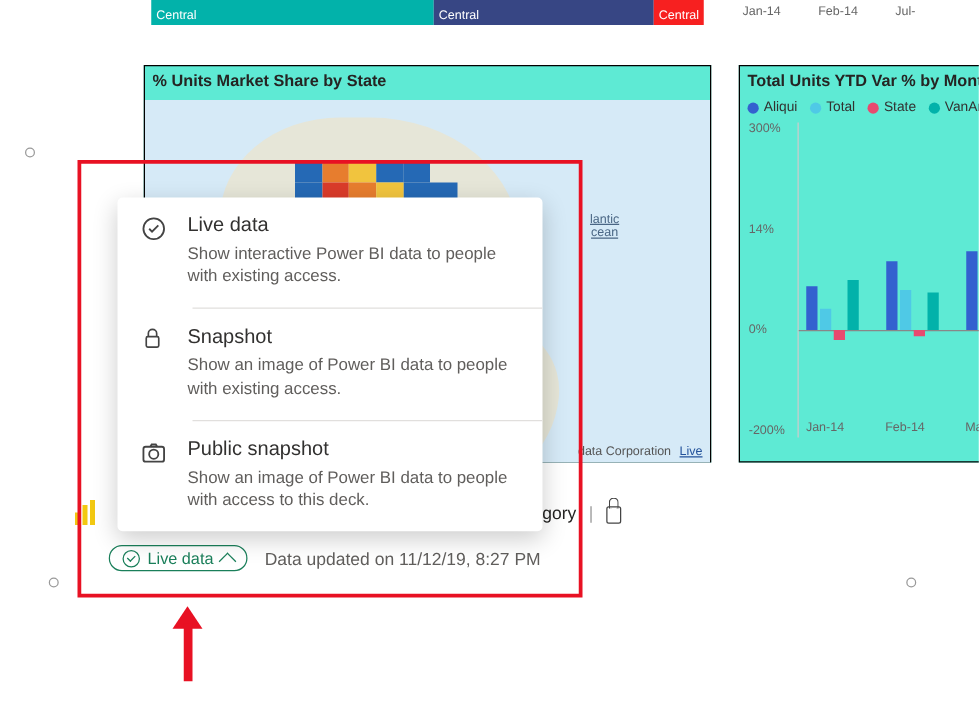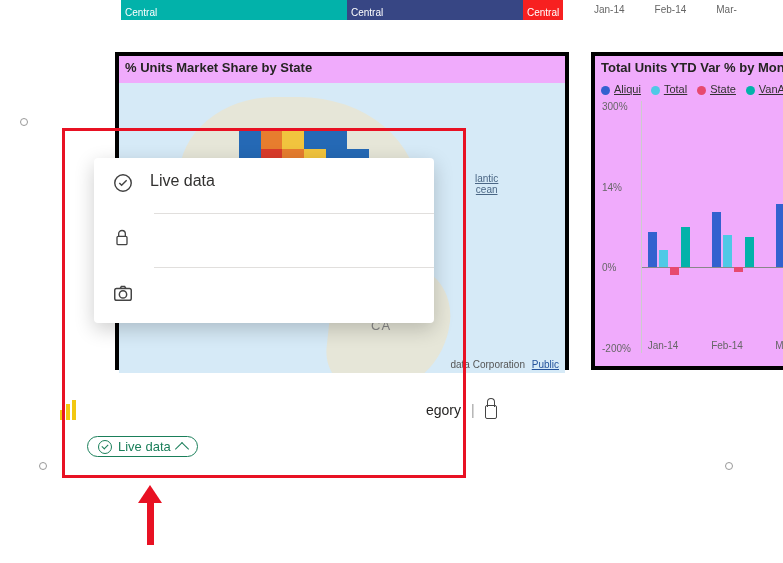--- a/index.html
+++ b/index.html
@@ -16,39 +16,39 @@
   .canvas { position: absolute; left: 24px; top: -6px; width: 730px; height: 480px; background:#fff; }
   .handle { position:absolute; width:8px; height:8px; border:1px solid #999; background:#fff; border-radius:50%; }
   .handle.left { left:20px; top:118px; }
   .handle.botright { left:725px; top:462px; }
   .handle.botmid { left:39px; top:462px;}
   .legend-bars { position:absolute; left:97px; top:0; width:442px; height:26px; }
   .bar { position:absolute; top:0; height:26px; color:#fff; font-size:10px; display:flex; align-items:flex-end; padding:0 0 2px 4px; }
   .bar.c1 { left:0; width:226px; background:#02b2aa; }
   .bar.c2 { left:226px; width:176px; background:#374684; }
   .bar.c3 { left:402px; width:40px; background:#f72020; }
-  .panel { position:absolute; border:4px solid #000000; background:#f0abfc; }
+  .panel { position:absolute; border:1px solid #000000; background:#5eead4; }
   .panel.map { left:91px; top:58px; width:454px; height:318px; }
   .panel.chart { left:567px; top:58px; width:216px; height:318px; overflow:hidden;}
   .panel-title { font-size:13px; font-weight:600; color:#252423; padding:4px 6px 8px 6px; }
   .mapbg { position:relative; width:100%; height:290px; background:linear-gradient(#d6eaf7,#d6eaf7); overflow:hidden; }
   .continent { position:absolute; background:#e6e6d8; border-radius:30% 50% 60% 40%; }
   .na { left:60px; top:14px; width:240px; height:200px; border-radius:40% 50% 20% 55%; }
   .sa { left:210px; top:180px; width:120px; height:130px; border-radius:50% 40% 60% 30%; transform:rotate(6deg);}
   .us-block { position:absolute; left:120px; top:48px; width:130px; height:70px; display:grid; grid-template-columns:repeat(6,1fr); grid-template-rows:repeat(4,1fr); gap:0; }
   .us-block div { width:100%; height:100%; }
   .c-r{background:#da3b2a;} .c-o{background:#e77d2e;} .c-y{background:#f1c43e;} .c-b{background:#2569b5;} .c-g{background:#e6e6d8;}
   .maplabel { position:absolute; font-size:10px; color:#4a6684; text-align:center; }
   .maplabel.atl { left:356px; top:90px;text-decoration:underline; }
   .maplabel.sth { left:252px; top:220px; letter-spacing:1px; }
   .mapfooter { position:absolute; right:6px; bottom:3px; font-size:10px; color:#555; }
   .mapfooter a { color:#23529b; text-decoration:underline; margin-left:4px; }
   
   .legend { display:flex; gap:10px; padding:0 6px 6px 6px; font-size:11px; }
-  .legend span { display:flex; align-items:flex-end; gap:4px;text-decoration:underline; }
+  .legend span { display:flex; align-items:center; gap:4px; }
   .dot { width:9px; height:9px; border-radius:50%; display:inline-block; }
   .dot.a{background:#3361cf;} .dot.b{background:#4fc9e6;} .dot.c{background:#e74a6f;} .dot.d{background:#02b2aa;}
   .plot { position:relative; height:252px; border-left:1px solid #ccc; margin:0 4px 0 46px; }
   .ylab { position:absolute; left:-40px; font-size:10px; color:#666; transform:translateY(-50%); }
   .zero { position:absolute; left:0; right:0; border-top:1px solid #888; }
   .bargroup { position:absolute; bottom:0; width:40px; display:flex; align-items:flex-end; gap:2px; height:100%; }
   .vbar { width:9px; position:absolute; }
   .xlab2 { position:absolute; bottom:2px; font-size:10px; color:#666; width:50px; text-align:center;}
   
   .footer { position:absolute; left:36px; top:406px; display:flex; align-items:center; gap:10px; font-size:14px; color:#252423; }
@@ -88,21 +88,21 @@
 
   <div class="legend-bars">
     <div class="bar c1">Central</div>
     <div class="bar c2">Central</div>
     <div class="bar c3">Central</div>
   </div>
 
   <div class="minixaxis">
     <span>Jan-14</span>
     <span>Feb-14</span>
-    <span>Mar-</span>
+    <span>Jul-</span>
   </div>
 
   <div class="panel map">
     <div class="panel-title">% Units Market Share by State</div>
     <div class="mapbg">
       <div class="continent na"></div>
       <div class="continent sa"></div>
       <div class="us-block">
         <div class="c-b"></div>
           <div class="c-o"></div>
@@ -128,21 +128,21 @@
           <div class="c-o"></div>
           <div class="c-b"></div>
           <div class="c-g"></div>
       </div>
       <div class="maplabel atl" style="white-space:pre;">lantic
 cean</div>
       <div class="maplabel sth" style="white-space:pre;color:#888;font-size:13px;">H
 CA</div>
       <div class="mapfooter">
         <span>data Corporation</span>
-        <a href="#">Public</a>
+        <a href="#">Live</a>
       </div>
     </div>
   </div>
 
   <div class="panel chart">
     <div class="panel-title">Total Units YTD Var % by Mont</div>
     <div class="legend">
       <span>
           <i class="dot a"></i>
           <span>Aliqui</span>
@@ -200,56 +200,66 @@
   </div>
 
 </div>
 
 <div class="statusrow">
   <div class="pill">
     <span class="okcirc"></span>
     <span>Live data</span>
     <span class="chev"></span>
   </div>
+  <span class="status">Data updated on 11/12/19, 8:27 PM</span>
 </div>
 
 <div class="handle left"></div>
 <div class="handle botright"></div>
 <div class="handle botmid"></div>
 
 <div class="menu">
   <div class="menuitem">
     <div class="micon">
       <svg viewBox="0 0 24 24" width="22" height="22" fill="none" stroke="#444" stroke-width="1.6">
           <circle cx="12" cy="12" r="9"></circle>
           <path d="M8 12l2.5 2.5L16 9"></path>
         </svg>
     </div>
     <div>
       <div class="mtitle">Live data</div>
+      <div class="mdesc">Show interactive Power BI data to people with existing access.</div>
     </div>
   </div>
   <hr>
   <div class="menuitem">
     <div class="micon">
       <svg viewBox="0 0 24 24" width="20" height="20" fill="none" stroke="#444" stroke-width="1.6">
           <rect x="6" y="10" width="12" height="10" rx="1.5"></rect>
           <path d="M8 10V7a4 4 0 0 1 8 0v3"></path>
         </svg>
+    </div>
+    <div>
+      <div class="mtitle">Snapshot</div>
+      <div class="mdesc">Show an image of Power BI data to people with existing access.</div>
     </div>
   </div>
   <hr>
   <div class="menuitem">
     <div class="micon">
       <svg viewBox="0 0 24 24" width="22" height="22" fill="none" stroke="#444" stroke-width="1.6">
           <rect x="3" y="7" width="18" height="13" rx="2"></rect>
           <circle cx="12" cy="13.5" r="4"></circle>
           <path d="M9 7l1.2-2h3.6L15 7"></path>
         </svg>
     </div>
+    <div>
+      <div class="mtitle">Public snapshot</div>
+      <div class="mdesc">Show an image of Power BI data to people with access to this deck.</div>
+    </div>
   </div>
 </div>
 
 <div class="highlight"></div>
 <div class="arrow">
   <div class="head"></div>
   <div class="shaft"></div>
 </div>
 
 </body></html>

